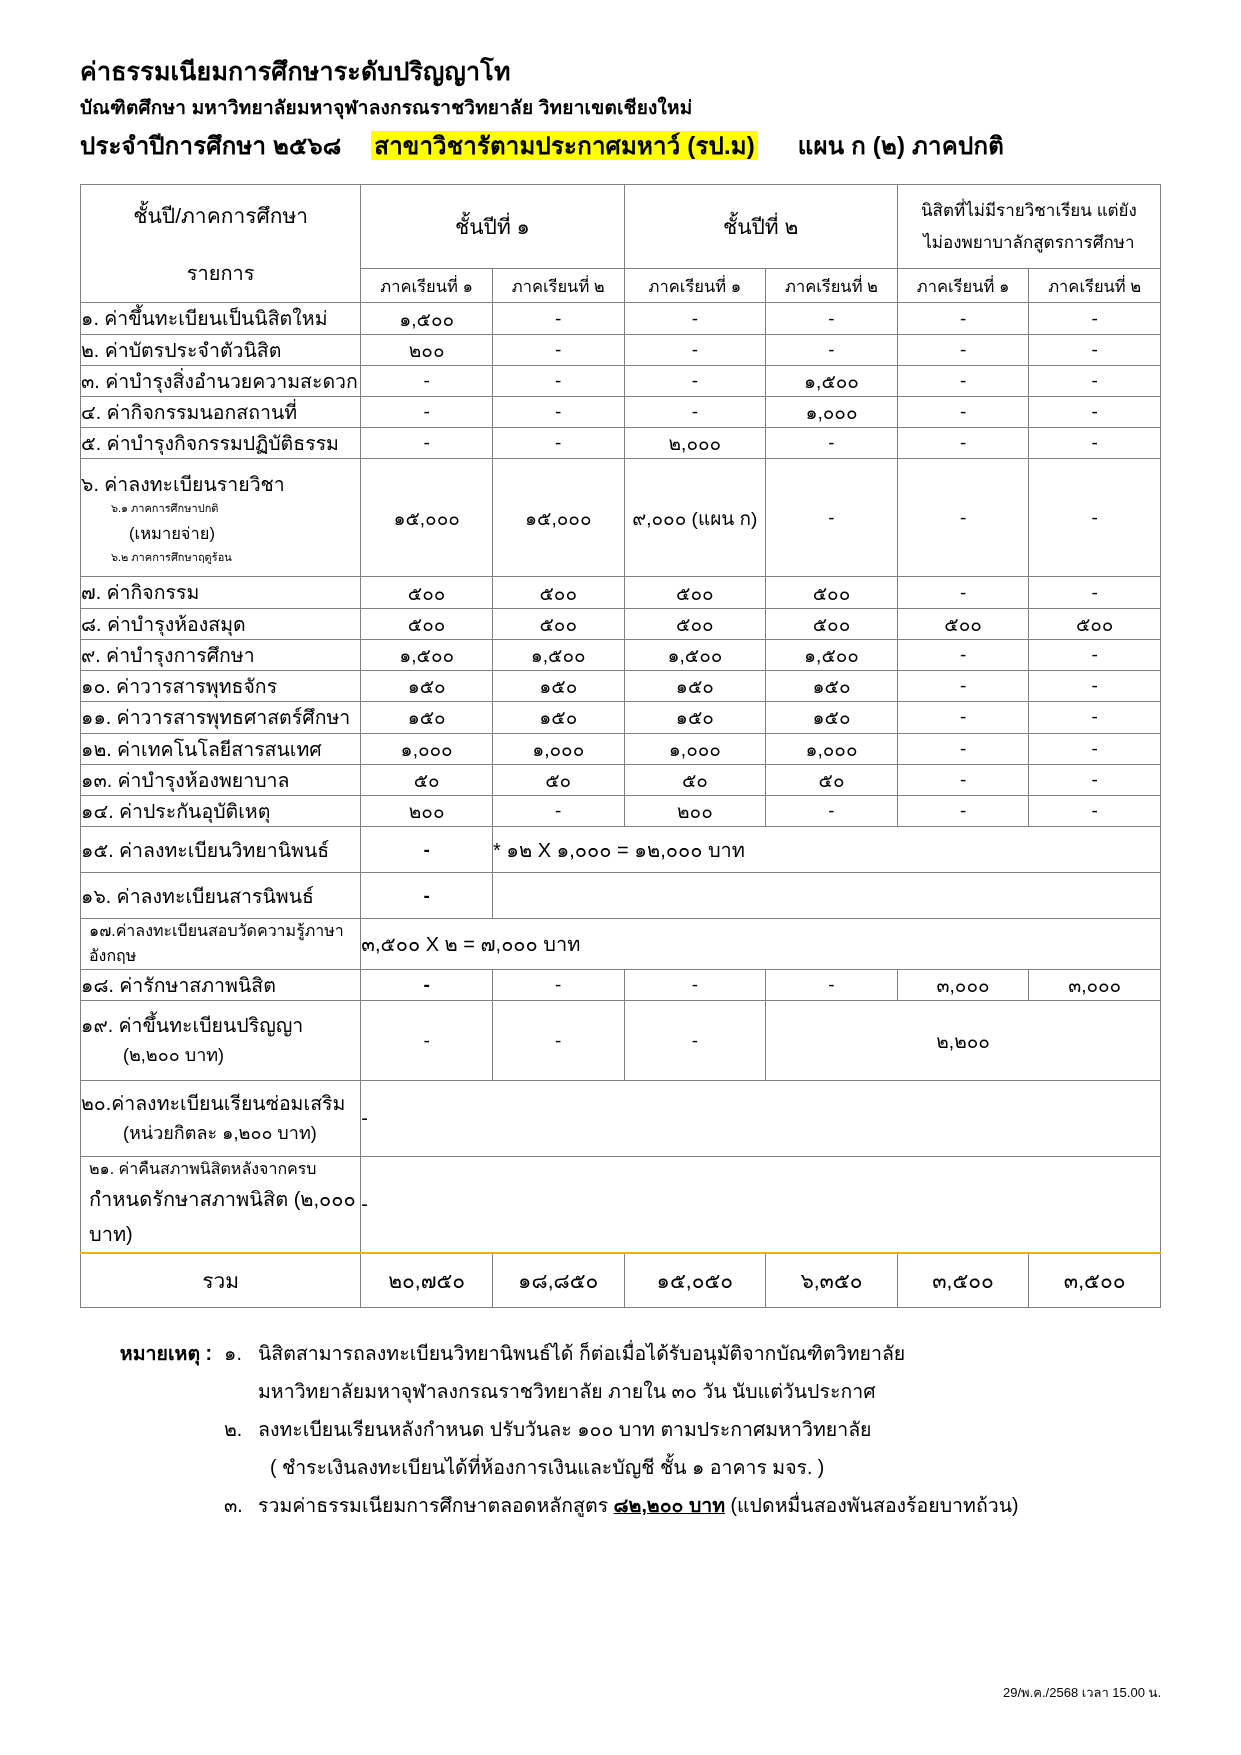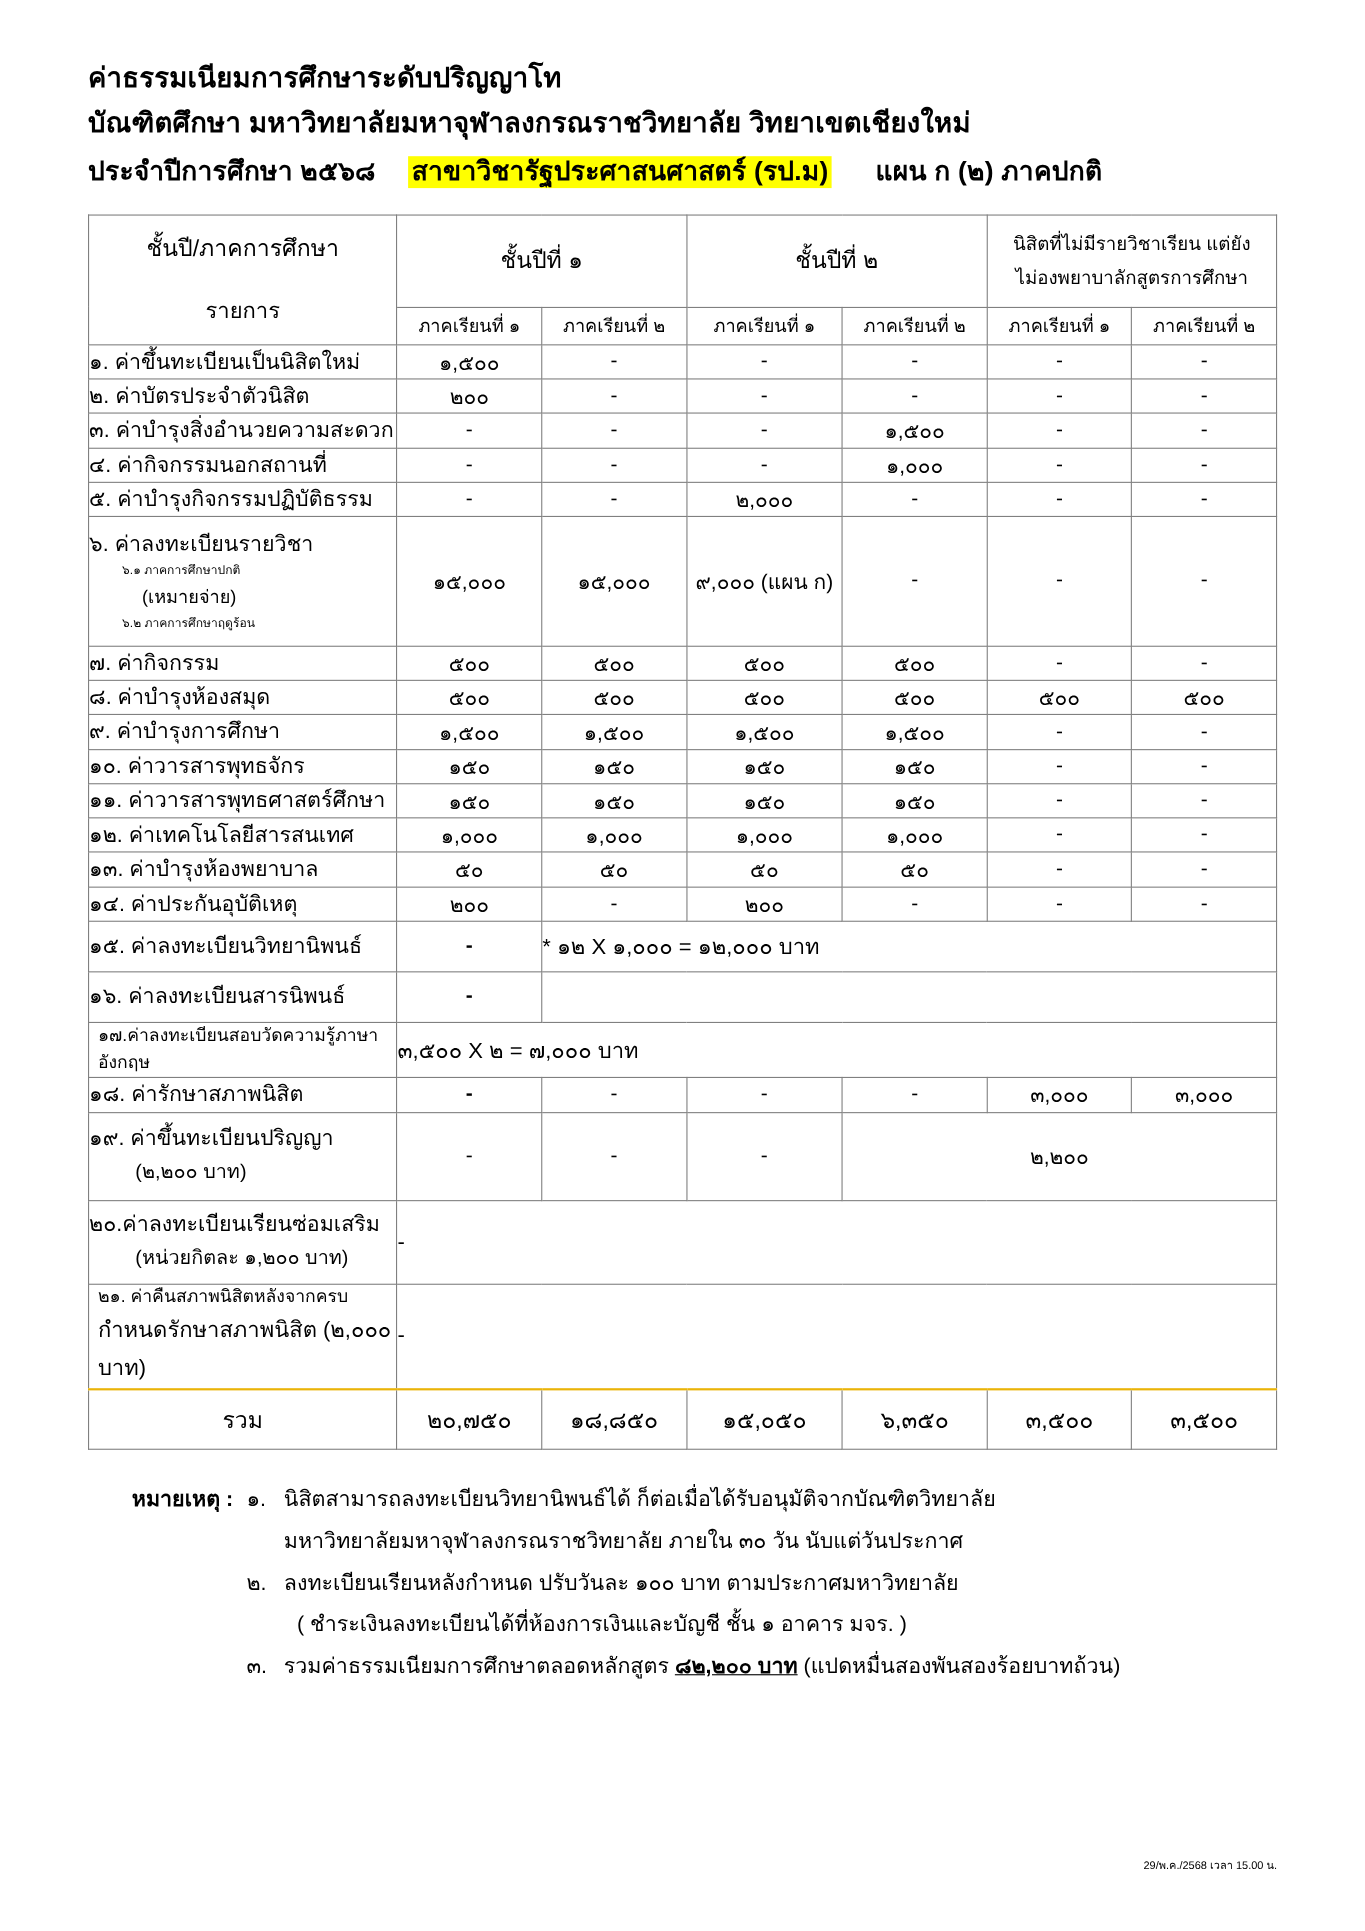--- a/index.html
+++ b/index.html
@@ -23,21 +23,21 @@
 
   
   .title-block { text-align:left; }
   .title-line-1 {
     font-size: 25px;
     font-weight: 700;
     line-height: 1.55;
     letter-spacing: .2px;
   }
   .title-line-2 {
-    font-size: 25px;
+    font-size: 19px;
     font-weight: 700;
     line-height: 1.75;
     letter-spacing: .2px;
   }
   .title-line-3 {
     font-size: 24px;
     font-weight: 700;
     line-height: 1.85;
     letter-spacing: .2px;
     white-space: nowrap;
@@ -161,35 +161,35 @@
   .note-num { width: 40px; flex:0 0 auto; text-align:left; padding-left:6px;}
   .note-text { flex: 1 1 auto; }
   .note-indent { padding-left: 178px; }
   .note-indent2 { padding-left: 190px; }
   .u-bold { font-weight: 700; text-decoration: underline; }
 
   .timestamp {
     position: absolute;
     right: 80px;
     bottom: 52px;
-    font-size: 10px;
+    font-size: 13px;
   }
 </style>
 </head>
 <body>
 
 <div class="page">
 
   <div class="title-block">
     <div class="title-line-1">ค่าธรรมเนียมการศึกษาระดับปริญญาโท</div>
     <div class="title-line-2">บัณฑิตศึกษา  มหาวิทยาลัยมหาจุฬาลงกรณราชวิทยาลัย  วิทยาเขตเชียงใหม่</div>
     <div class="title-line-3">
       <span>ประจำปีการศึกษา ๒๕๖๘</span>
       <span class="sp"></span>
-      <span class="hl">สาขาวิชารัฐประศาสนศาสตร์ (รป.ม)</span>
+      <span class="hl">สาขาวิชารัตามประกาศมหาว์ (รป.ม)</span>
       <span class="sp-lg"></span>
       <span>แผน ก (๒) ภาคปกติ</span>
     </div>
   </div>
 
   <table class="fee">
     <colgroup>
       <col class="col-item">
         <col class="col-sem">
         <col class="col-sem">

